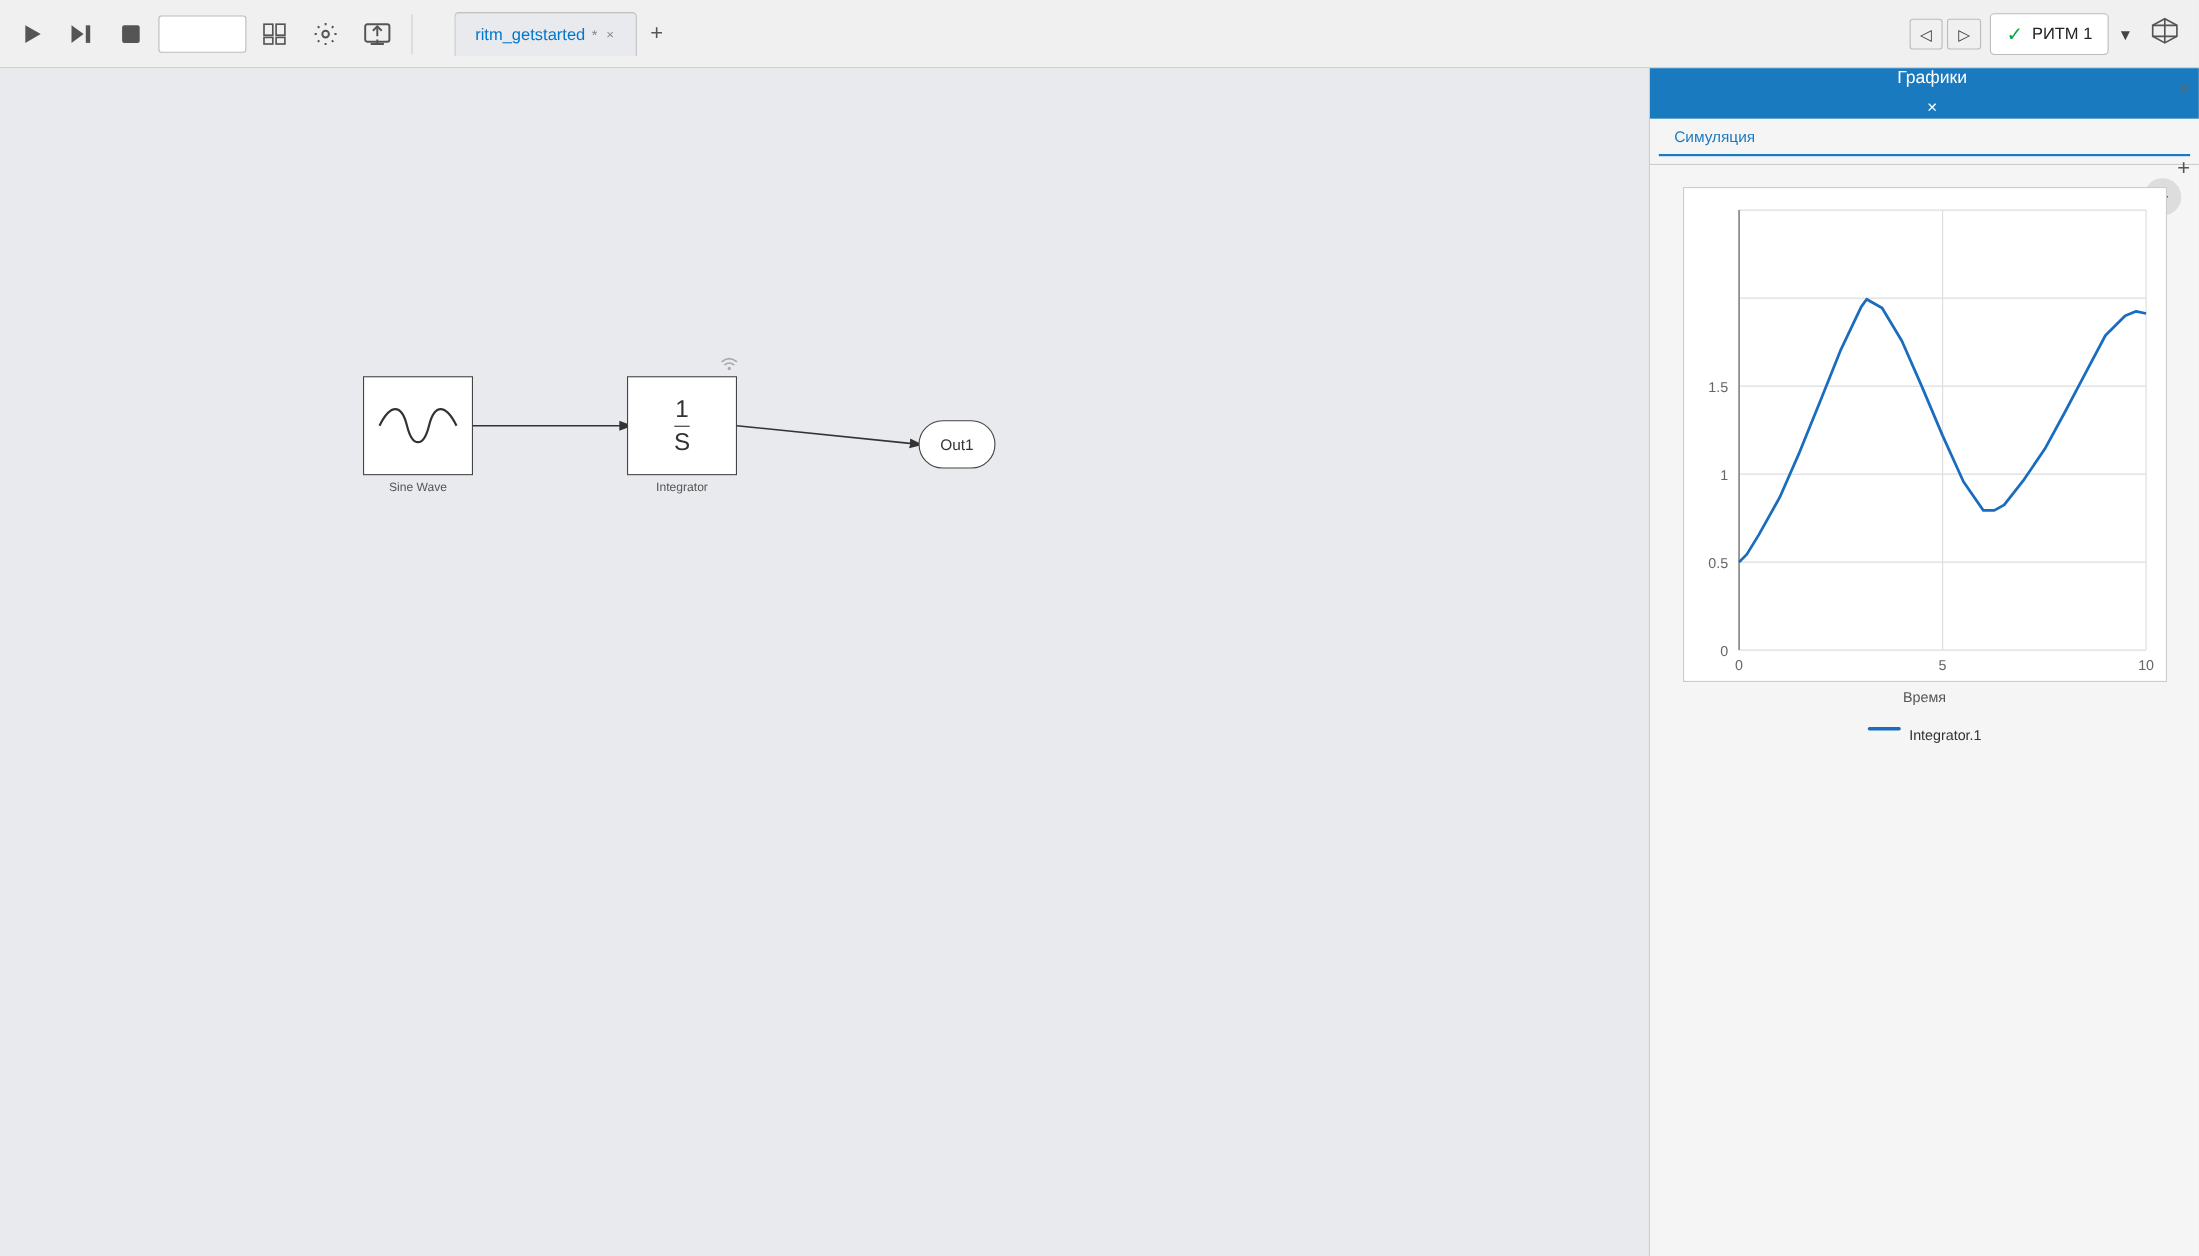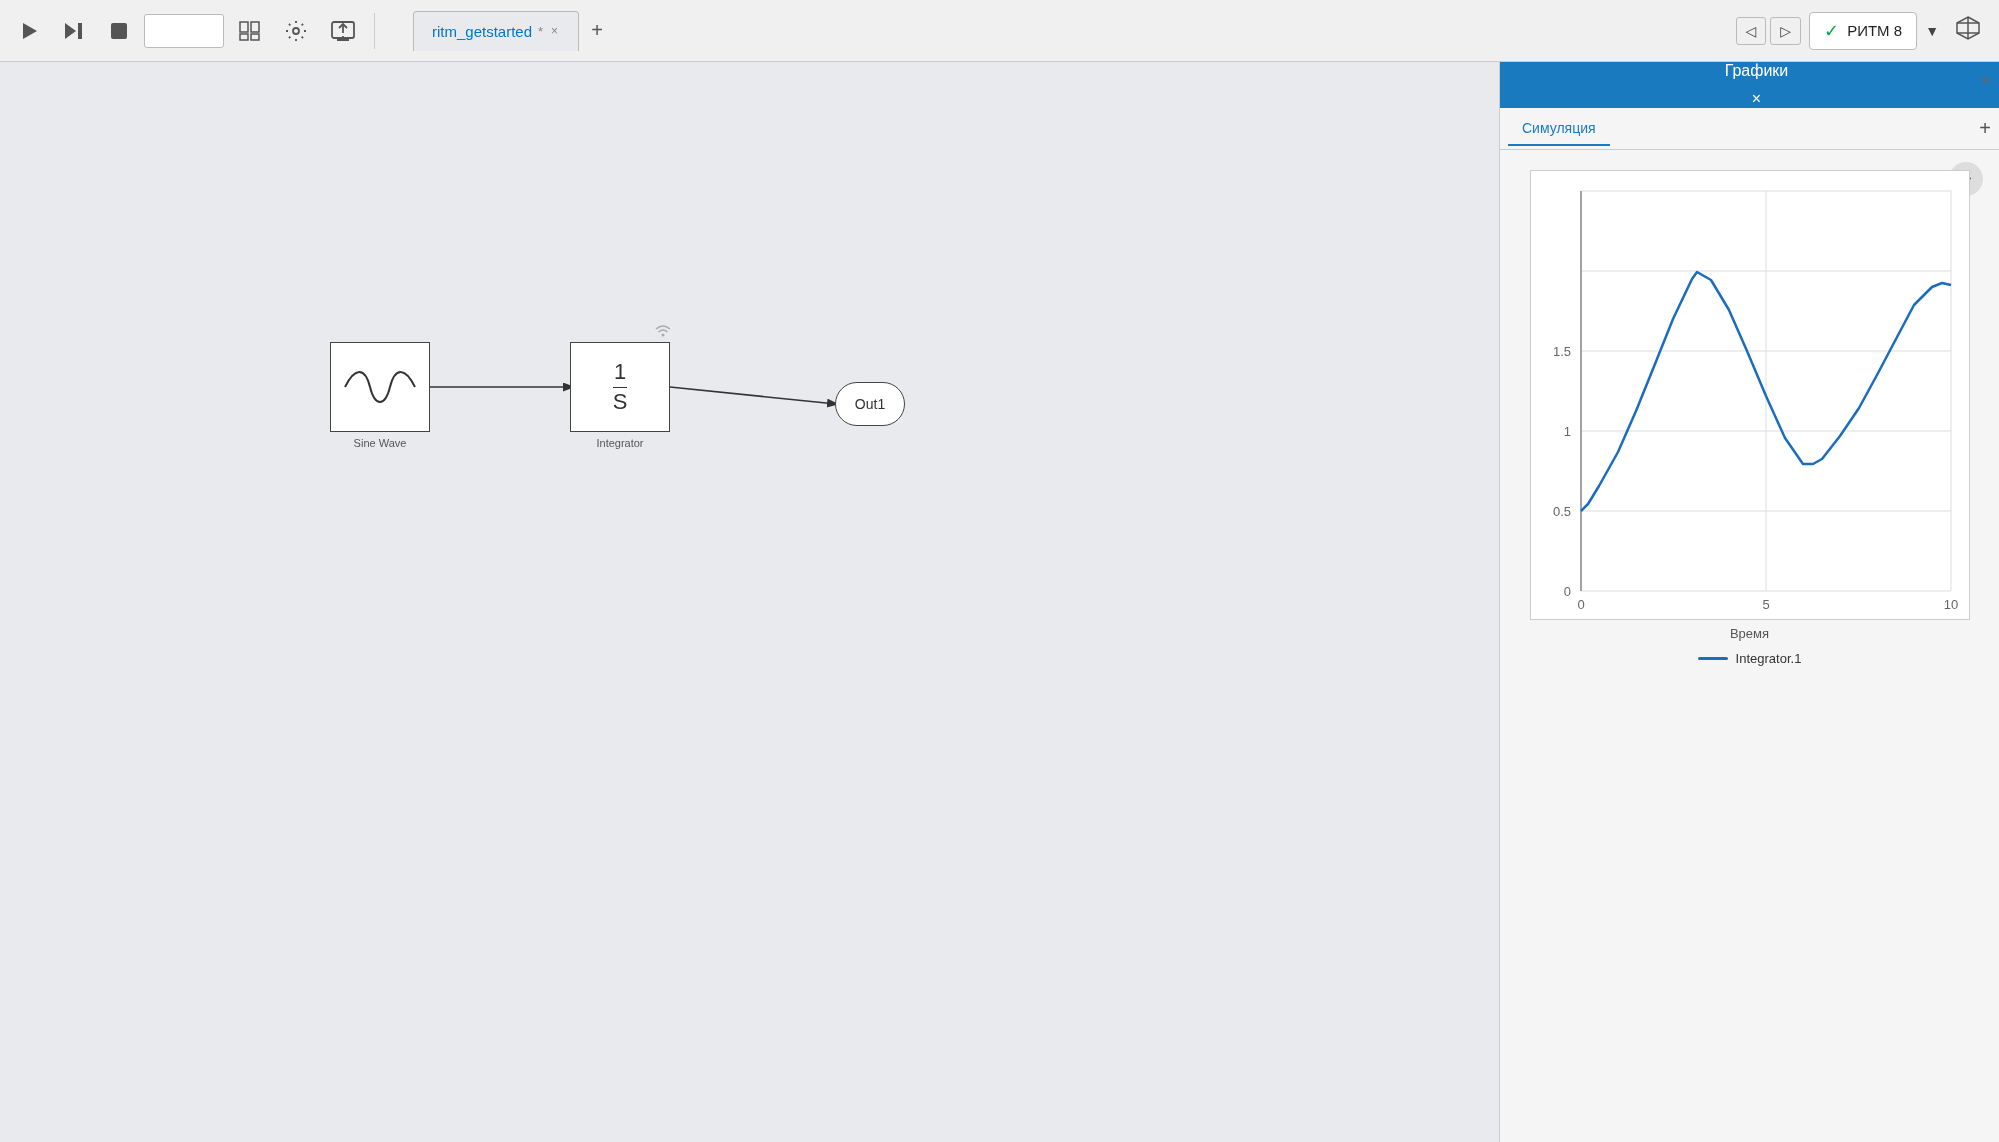--- a/index.html
+++ b/index.html
@@ -186,25 +186,26 @@
       color: white; font-size: 16px; padding: 2px 8px;
     }
     #panel-outer-close {
       position: absolute; top: 8px; right: 8px;
       background: none; border: none; cursor: pointer;
       font-size: 18px; color: #666;
     }
 
     
     #panel-tabs {
-      display: flex; align-items: center;
+      display: flex; 
       border-bottom: 1px solid #ccc;
       background: #f5f5f5;
       padding: 0 8px;
       height: 42px;
+      flex-direction: column;
     }
     .panel-tab {
       padding: 8px 14px; cursor: pointer; font-size: 14px; color: #333;
       border-bottom: 2px solid transparent;
     }
     .panel-tab.active { border-bottom: 2px solid #1a7abf; color: #1a7abf; font-weight: 500; }
     #panel-add-btn {
       margin-left: auto; background: none; border: none; cursor: pointer;
       font-size: 20px; color: #555;
     }
@@ -231,22 +232,22 @@
       position: relative;
     }
 
     #chart-xlabel {
       font-size: 13px; color: #555;
       margin-top: 6px;
       text-align: center;
     }
 
     #legend {
-      display: flex; align-items: center; gap: 8px;
-      margin-top: 10px; font-size: 13px; color: #333;
+      display: flex; gap: 8px;
+      margin-top: 20px; font-size: 13px; color: #333;
     }
     .legend-line {
       width: 30px; height: 3px; background: #1a6cbf; border-radius: 2px;
     }
   </style>
 </head>
 <body>
 
 <div id="toolbar">
 
@@ -308,21 +309,21 @@
     <button class="tab-add">+</button>
   </div>
 
   <div id="toolbar-right">
     <div id="nav-arrows">
       <button class="nav-arrow-btn">◁</button>
       <button class="nav-arrow-btn">▷</button>
     </div>
     <button id="run-btn">
       <span class="check-icon">✓</span>
-      <span>РИТМ 8</span>
+      <span>РИТМ 1</span>
     </button>
     <button id="dropdown-btn">▼</button>
     <button id="cube-btn">
       <svg width="26" height="26" viewBox="0 0 26 26" fill="none" stroke="#555" stroke-width="1.5">
         <polygon points="13,2 24,8 24,18 13,24 2,18 2,8"></polygon>
         <line x1="13" y1="2" x2="13" y2="24"></line>
         <line x1="2" y1="8" x2="24" y2="8"></line>
         <line x1="2" y1="18" x2="24" y2="18"></line>
       </svg>
     </button>

